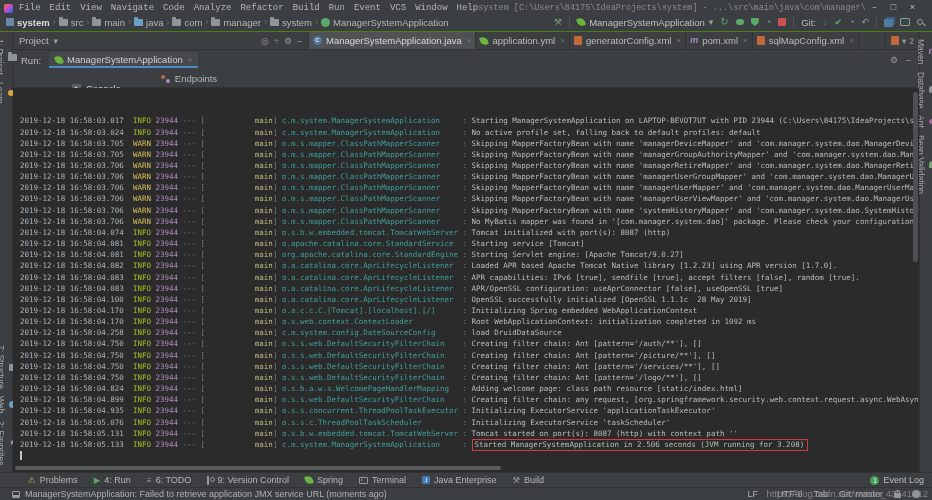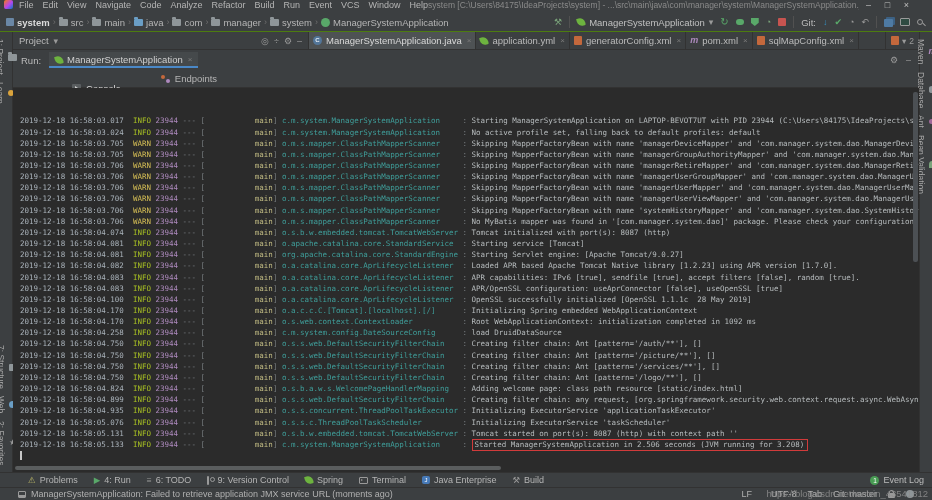--- a/index.html
+++ b/index.html
@@ -1,21 +1,21 @@
 <!DOCTYPE html>
 <html><head>
 <meta charset="utf-8">
 <style>
   * { margin:0; padding:0; box-sizing:border-box; }
   body { background:#2b2b2b; font-family:"Liberation Sans", sans-serif; }
   .app { width:932px; height:500px; background:#3c3f41; color:#bbbbbb; display:flex; flex-direction:column;
          position:relative; overflow:hidden; font-family:"Liberation Sans", sans-serif; }
 
   
-  .titlebar { height:13px; display:flex; align-items:flex-start; padding:0 16px 0 4px; font-size:9px; color:#b5b5b5; flex:0 0 13px; }
+  .titlebar { height:13px; display:flex; align-items:flex-end; padding:0 10px 0 4px; font-size:9px; color:#b5b5b5; flex:0 0 13px;font-family:Liberation Mono, monospace; }
   .logo { width:9px; height:9px; border-radius:2px; margin-right:6px;
           background:linear-gradient(135deg,#f97a12 0%,#b345f1 55%,#067cc1 100%); flex:0 0 9px; }
   .menus { display:flex; gap:9px; }
   .menu-item { cursor:default; }
   .wtitle { flex:1; text-align:center; color:#8a8a8a; font-size:8.5px; white-space:nowrap; overflow:hidden; }
   .wctrls { display:flex; }
   .wctrls span { width:19px; text-align:center; font-size:9px; color:#c0c0c0; }
 
   
   .navbar { height:19px; display:flex; align-items:center; padding:0 6px; font-size:9.5px;
@@ -122,21 +122,21 @@
   .ic-javaee { width:8px; height:8px; background:#477ab8; border-radius:2px; color:#fff; font-size:6px; line-height:8px; text-align:center; }
   .ic-branch { width:2px; height:9px; background:#9a9a9a; border-radius:1px; position:relative; margin-right:4px; }
   .ic-branch::after { content:""; position:absolute; left:3px; top:1px; width:3px; height:3px; border:1px solid #9a9a9a; border-radius:50%; }
   .ic-terminal { width:9px; height:7px; border:1px solid #9a9a9a; border-radius:1px; position:relative; }
   .ic-terminal::after { content:""; position:absolute; left:1px; top:1px; border-left:2px solid #9a9a9a; border-top:1.5px solid transparent; border-bottom:1.5px solid transparent; }
   .bb-sp { flex:1; }
   .eventlog { display:flex; align-items:center; gap:4px; }
   .evbadge { width:9px; height:9px; border-radius:50%; background:#499C54; color:#fff; font-size:6.5px; line-height:9px; text-align:center; }
 
   
-  .statusbar { height:13px; display:flex; align-items:center; gap:12px; padding:0 18px; font-size:9px; color:#b0b0b0;
+  .statusbar { height:13px; display:flex; align-items:center; gap:12px; padding:0 12px; font-size:9px; color:#b0b0b0;
                border-top:1px solid #323232; flex:0 0 13px; position:relative; }
   .sb-left { display:flex; align-items:center; gap:5px; min-width:0; white-space:nowrap; }
   .ic-panel { width:8px; height:7px; border:1px solid #9a9a9a; border-radius:1px; position:relative; flex:0 0 8px; }
   .ic-panel::after { content:""; position:absolute; left:0; bottom:0; width:100%; height:2px; background:#9a9a9a; }
   .sb-right { margin-left:auto; display:flex; align-items:center; gap:11px; white-space:nowrap; }
   .ic-lock { width:7px; height:5px; background:#9a9a9a; border-radius:1px; position:relative; margin-top:3px; }
   .ic-lock::before { content:""; position:absolute; top:-3px; left:1px; width:3px; height:3px; border:1px solid #9a9a9a; border-bottom:none; border-radius:3px 3px 0 0; }
   .ic-hector { width:8px; height:8px; border-radius:50%; background:#8f9699; }
   .watermark { position:absolute; right:4px; bottom:1px; font-size:9.5px; color:#8e8e8e; opacity:.85; z-index:5; pointer-events:none; }
 </style>

